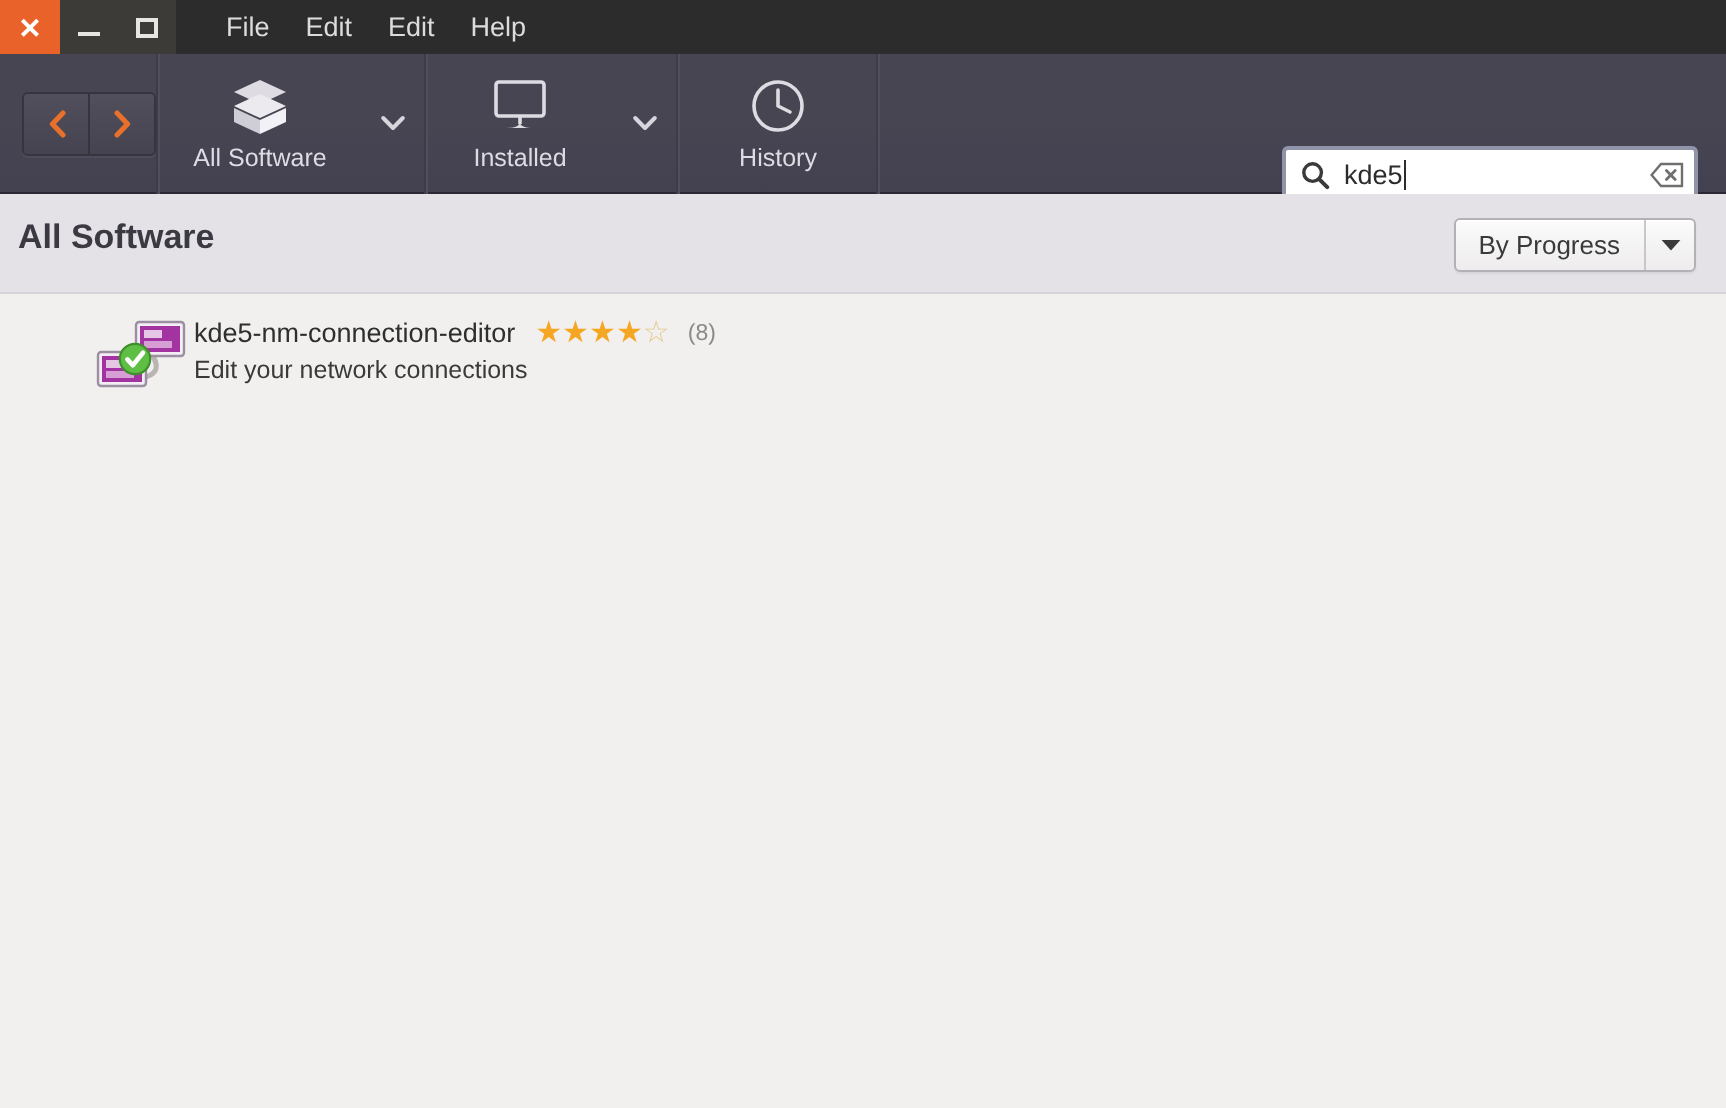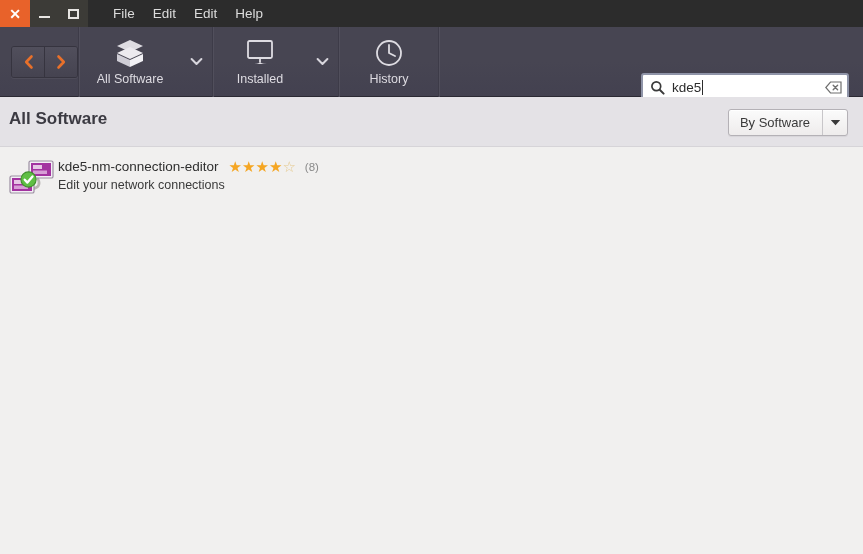--- a/index.html
+++ b/index.html
@@ -237,20 +237,21 @@
   }
 
   
   .content {
     position: absolute;
     left: 0; top: 147px;
     width: 735px;
     height: 407px;
     background: #f1f0ef;
     overflow: hidden;
+    padding-left: 39px;
   }
   .applist { padding-top: 6px; }
   .appitem {
     display: flex;
     align-items: flex-start;
     padding: 4px 8px 6px 8px;
     cursor: default;
   }
   .appicon {
     flex: 0 0 auto;
@@ -415,21 +416,21 @@
         </svg>
       </span>
     </div>
   </div>
 
   <div class="headerband">
     <div class="pagetitle">All Software</div>
   </div>
 
   <div class="sortbtn">
-    <div class="slabel">By Software</div>
+    <div class="slabel">By Progress</div>
     <div class="sarrow">
       <svg width="11" height="7" viewBox="0 0 11 7">
         <path d="M0.8 1 L10.2 1 L5.5 6.2 Z" fill="#3a3a3a"></path>
       </svg>
     </div>
   </div>
 
   <div class="content">
     <div class="applist">
 

